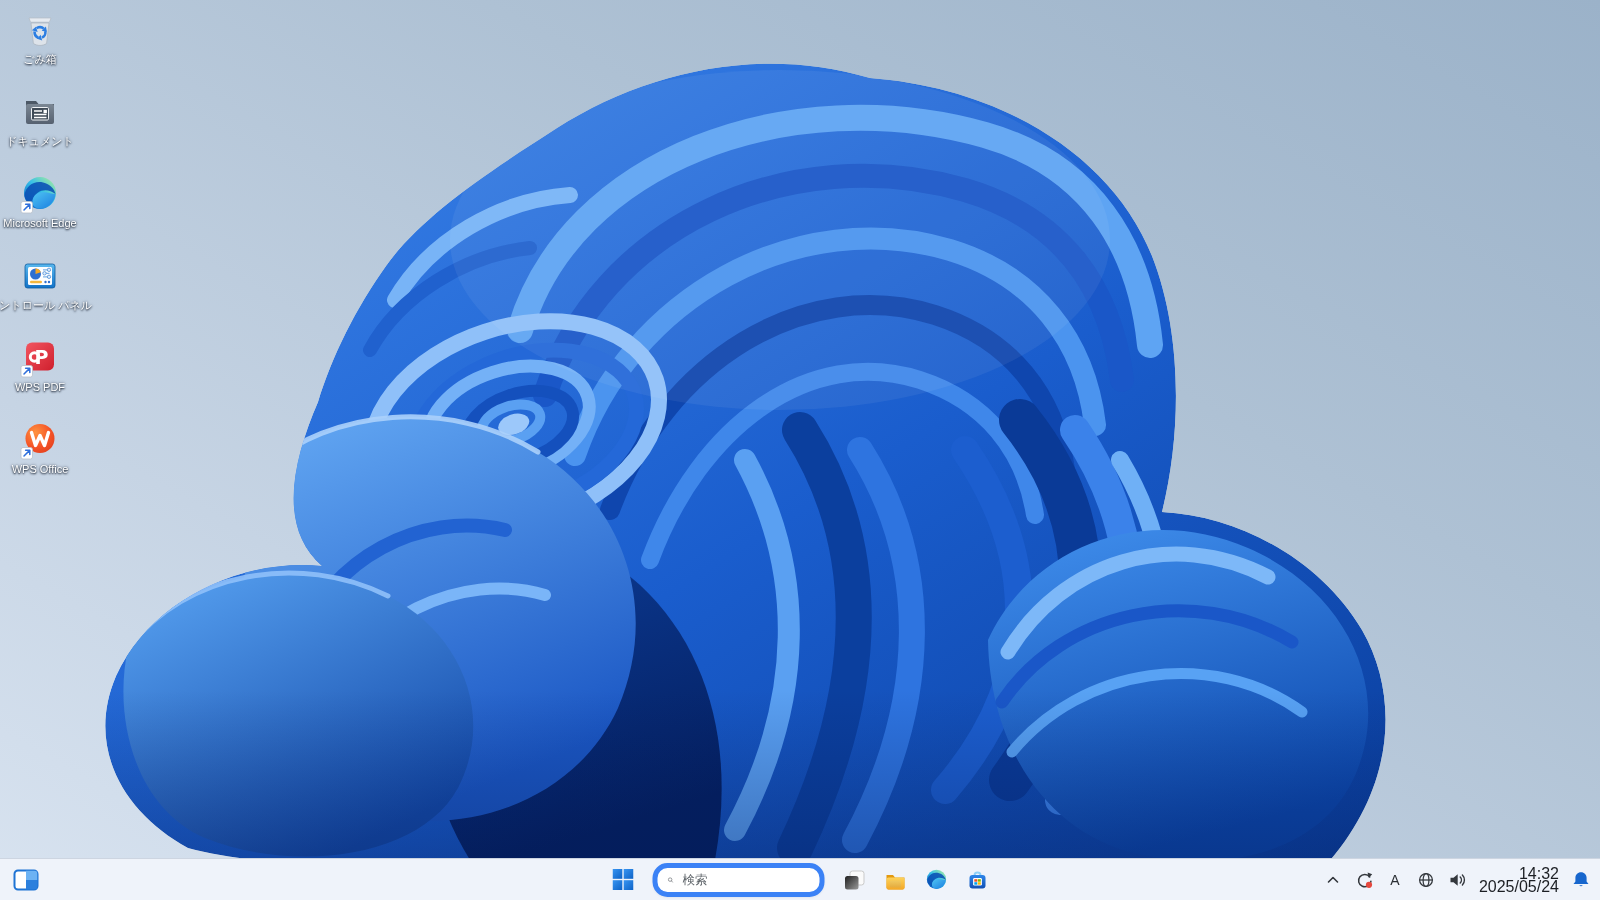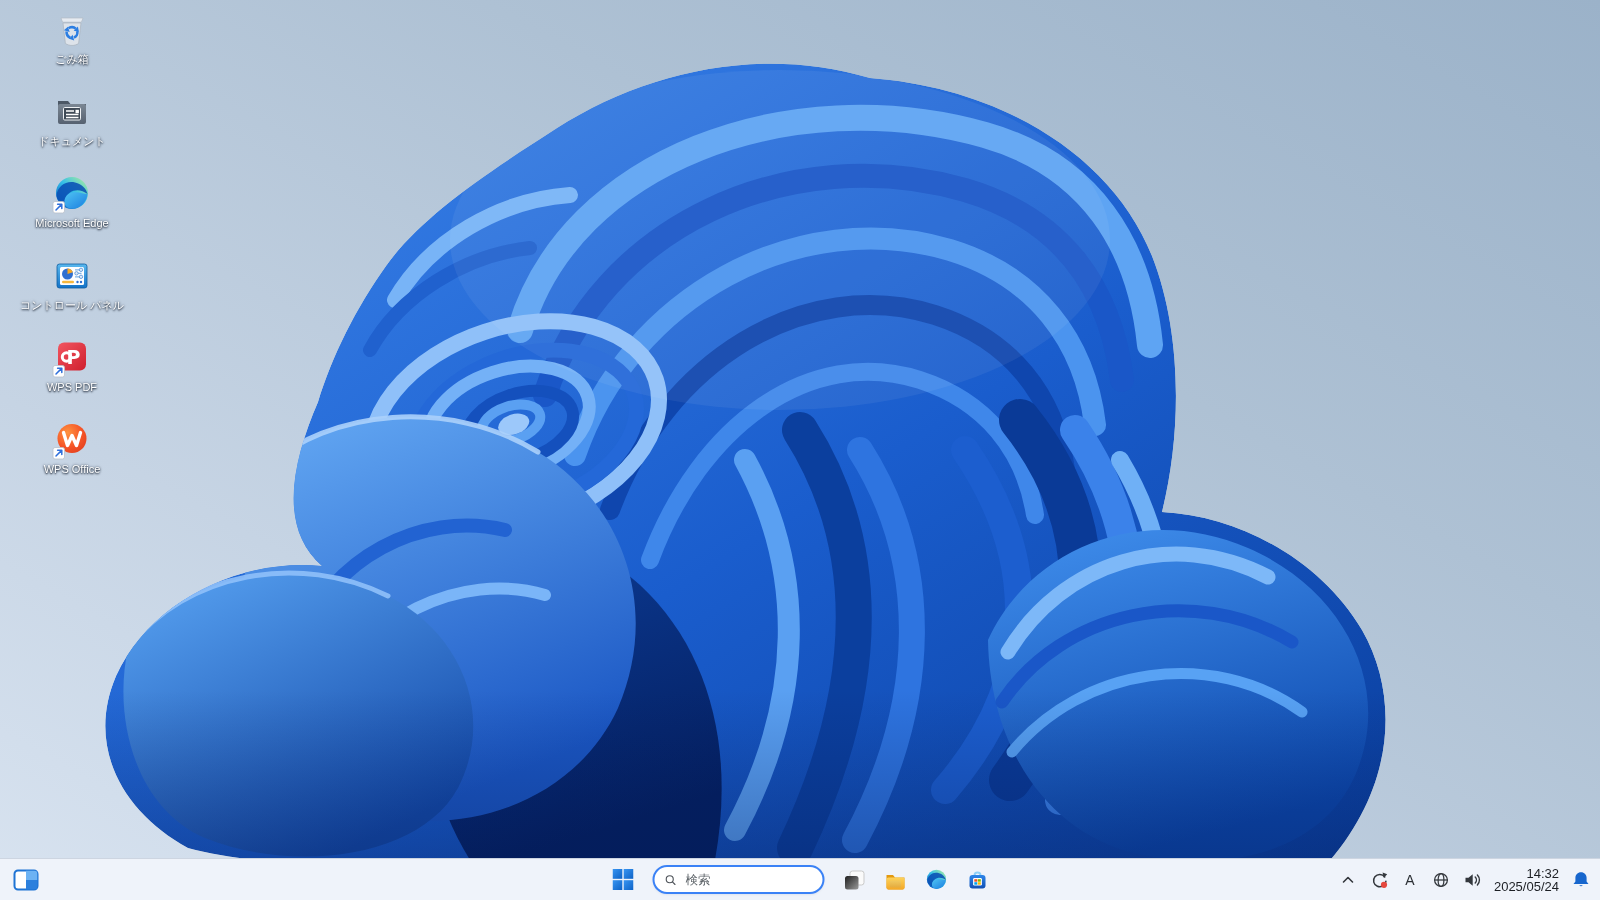--- a/index.html
+++ b/index.html
@@ -2,38 +2,38 @@
 <html><head>
 <meta charset="utf-8">
 <style>
   html,body{margin:0;padding:0;}
   body{width:1600px;height:900px;overflow:hidden;font-family:"Liberation Sans",sans-serif;cursor:default;}
   .stage{position:relative;width:1600px;height:900px;overflow:hidden;background:linear-gradient(to bottom left,#9bb2c9 0%,#aec1d4 35%,#c6d4e4 72%,#d8e3f0 100%);}
   .bloom{position:absolute;left:0;top:0;width:1600px;height:900px;display:block;}
 
   
   .desktop{position:absolute;left:2px;top:4px;display:flex;flex-direction:column;z-index:2;}
-  .icon-cell{width:76px;height:82px;display:flex;flex-direction:column;align-items:center;padding-top:6px;box-sizing:border-box;border-radius:4px;margin-left:32px;}
+  .icon-cell{width:76px;height:82px;display:flex;flex-direction:column;align-items:center;padding-top:6px;box-sizing:border-box;border-radius:4px;}
   .icon-cell svg.dicon{width:40px;height:40px;flex:0 0 auto;}
   .icon-label{margin-top:3px;font-size:11px;color:#fff;text-align:center;line-height:1.15;white-space:nowrap;
     text-shadow:0 1px 2px rgba(5,15,30,.95),0 0 3px rgba(5,15,30,.6);}
 
   
   .taskbar{position:absolute;left:0;right:0;bottom:0;height:41px;background:#eff3fa;border-top:1px solid rgba(125,145,168,.30);z-index:5;}
   .tb-btn,.tray-btn{border:none;background:transparent;padding:0;display:flex;align-items:center;justify-content:center;border-radius:6px;}
   .tb-corner{position:absolute;left:9px;top:50%;transform:translateY(-50%);width:34px;height:32px;}
   .tb-center{position:absolute;left:50%;top:0;height:100%;transform:translateX(-50%);display:flex;align-items:center;gap:7px;}
   .tb-btn{width:34px;height:34px;}
-  .search-pill{display:flex;align-items:center;height:29px;width:172px;background:#ffffff;border:2px solid #3b82f6;border-radius:15px;box-sizing:border-box;padding:12px 10px;margin:0 6px;box-shadow:0 1px 2px rgba(60,80,110,.08);}
+  .search-pill{display:flex;align-items:center;height:29px;width:172px;background:#ffffff;border:5px solid #3b82f6;border-radius:15px;box-sizing:border-box;padding:12px 10px;margin:0 6px;box-shadow:0 1px 2px rgba(60,80,110,.08);}
   .search-pill input{border:none;outline:none;background:transparent;width:125px;font-size:12.5px;color:#30343a;margin-left:7px;font-family:"Liberation Sans",sans-serif;}
   .search-pill input::placeholder{color:#5d6志368;color:#5d6368;}
   .tb-tray{position:absolute;right:8px;top:0;height:100%;display:flex;align-items:center;gap:9px;}
   .tray-btn{height:34px;min-width:22px;}
   .ime{font-size:14px;color:#2b2f34;font-weight:500;}
-  .clock{display:flex;flex-direction:column;align-items:flex-end;justify-content:center;font-size:13px;line-height:13px;color:#1c1f24;border:none;background:transparent;padding:0 2px;}
+  .clock{display:flex;flex-direction:column;align-items:flex-end;justify-content:center;font-size:16px;line-height:13px;color:#1c1f24;border:none;background:transparent;padding:0 2px;}
 </style>
 </head>
 <body>
 
 <div class="stage">
 
   <svg class="bloom" viewBox="0 0 1600 900" preserveAspectRatio="none">
     <defs>
       <linearGradient id="gBase" x1="0" y1="0" x2="1" y2="1">
         <stop offset="0" stop-color="#3e87ec"></stop>

